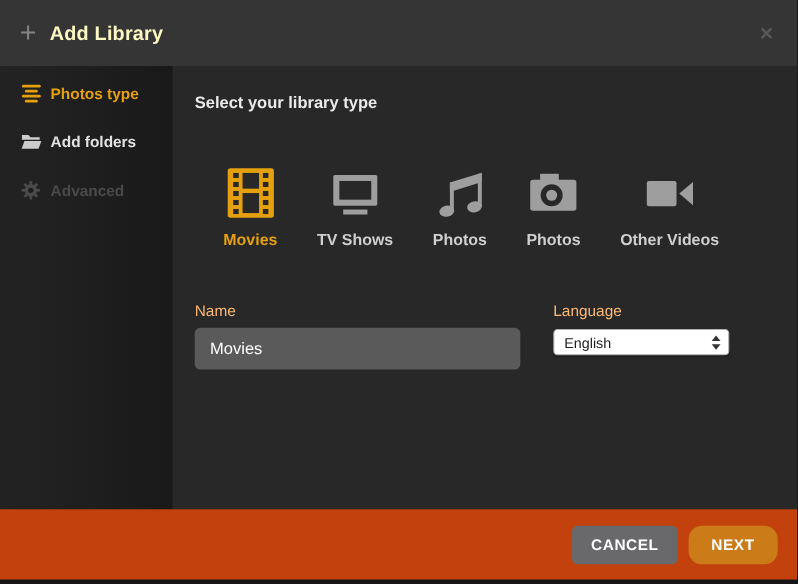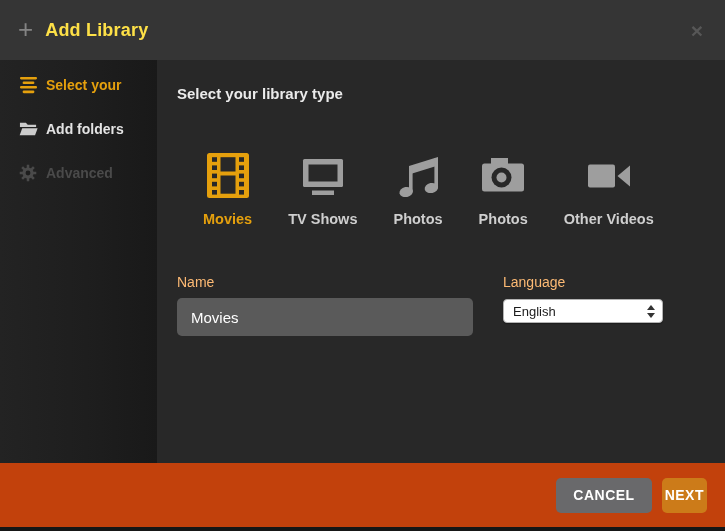--- a/index.html
+++ b/index.html
@@ -32,21 +32,21 @@
     font-size: 26px;
     font-weight: 400;
     color: #848484;
     line-height: 1;
     margin-right: 12px;
     margin-top: -2px;
   }
   .dlg-title {
     font-size: 18px;
     font-weight: 700;
-    color: #fde047;
+    color: #fef9c3;
     letter-spacing: 0.2px;
   }
   .close-btn {
     margin-left: auto;
     font-size: 21px;
     font-weight: 700;
     color: #575757;
     line-height: 1;
     cursor: pointer;
     padding: 2px 4px;
@@ -200,21 +200,21 @@
     border-radius: 5px;
     font-family: inherit;
     font-size: 14px;
     font-weight: 700;
     color: #fff;
     letter-spacing: 0.5px;
     cursor: pointer;
     padding: 0 17px;
   }
   .btn-cancel { background: #69696b; }
-  .btn-next { background: #cc7b19; padding: 0 3px; }
+  .btn-next { background: #cc7b19; padding: 0 21px; border-radius: 12px; }
 
   .bottom-strip {
     flex: 0 0 4px;
     background: #161616;
   }
 </style>
 </head>
 <body>
 
 <div class="dialog">
@@ -233,21 +233,21 @@
         <span class="side-ic">
           <svg width="19" height="18" viewBox="0 0 20 19">
             <g fill="#e5a00d">
               <rect x="1" y="1" width="18" height="2.7" rx="1.2"></rect>
               <rect x="3.8" y="5.8" width="12.4" height="2.7" rx="1.2"></rect>
               <rect x="1" y="10.6" width="18" height="2.7" rx="1.2"></rect>
               <rect x="3.8" y="15.4" width="12.4" height="2.7" rx="1.2"></rect>
             </g>
           </svg>
         </span>
-        <span>Select your</span>
+        <span>Photos type</span>
       </div>
 
       <div class="side-item">
         <span class="side-ic">
           <svg width="19" height="16" viewBox="0 0 20 16">
             <g fill="#cccccc">
               <path d="M1 1.5 L7.2 1.5 L9.2 3.5 L18 3.5 L18 6 L1 6 Z"></path>
               <path d="M0.7 14.5 L3.4 7.2 L19.6 7.2 L16.9 14.5 Z"></path>
             </g>
           </svg>

